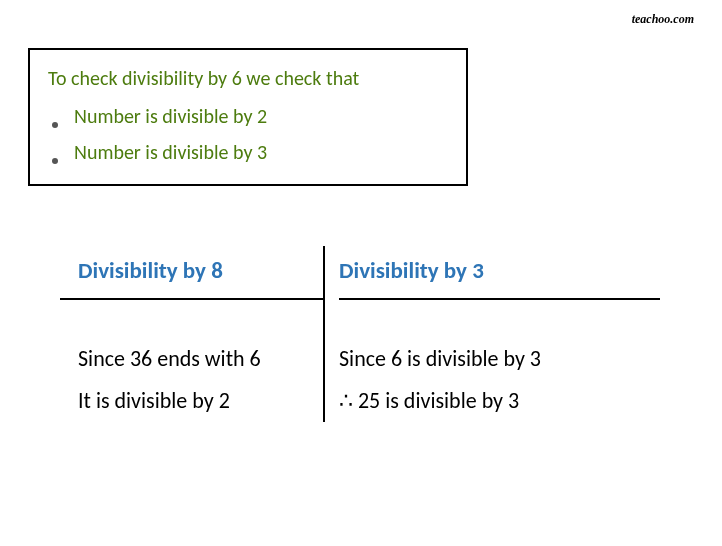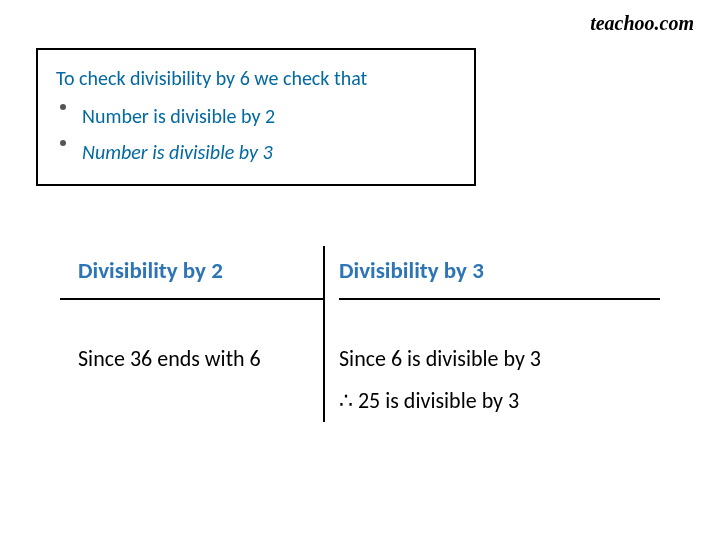--- a/index.html
+++ b/index.html
@@ -15,44 +15,43 @@
       position: relative;
       padding: 20px;
     }
     .watermark {
       position: absolute;
       top: 12px;
       right: 28px;
       font-family: 'Comic Sans MS', cursive;
       font-style: italic;
       font-weight: bold;
-      font-size: 20px;
+      font-size: 12px;
       color: #000;
     }
     .rule-box {
       border: 2px solid #000;
       padding: 16px 18px 20px 18px;
       margin-top: 28px;
-      margin-left: 16px;
+      margin-left: 8px;
       width: 440px;
-      color: #0369a1;
+      color: #4d7c0f;
       font-size: 20px;
     }
     .rule-title {
       margin-bottom: 14px;
     }
     .rule-item {
       display: flex;
-      align-items: flex-start;
+      align-items: flex-end;
       margin-bottom: 12px;
       padding-left: 4px;
     }
     .rule-item:last-child {
       margin-bottom: 0;
-      font-style: italic;
     }
     .bullet {
       width: 6px;
       height: 6px;
       background: #555;
       border-radius: 50%;
       margin-right: 16px;
       flex-shrink: 0;
     }
     .table-container {
@@ -105,23 +104,24 @@
     <span>Number is divisible by 2</span>
   </div>
   <div class="rule-item">
     <span class="bullet"></span>
     <span>Number is divisible by 3</span>
   </div>
 </div>
 
 <div class="table-container">
   <div class="col col-left">
-    <div class="col-header">Divisibility by 2</div>
+    <div class="col-header">Divisibility by 8</div>
     <div class="col-body">
       <div>Since 36 ends with 6</div>
+      <div>It is divisible by 2</div>
     </div>
   </div>
   <div class="col col-right">
     <div class="col-header">Divisibility by 3</div>
     <div class="col-body">
       <div>Since 6 is divisible by 3</div>
       <div>∴ 25 is divisible  by 3</div>
     </div>
   </div>
 </div>

